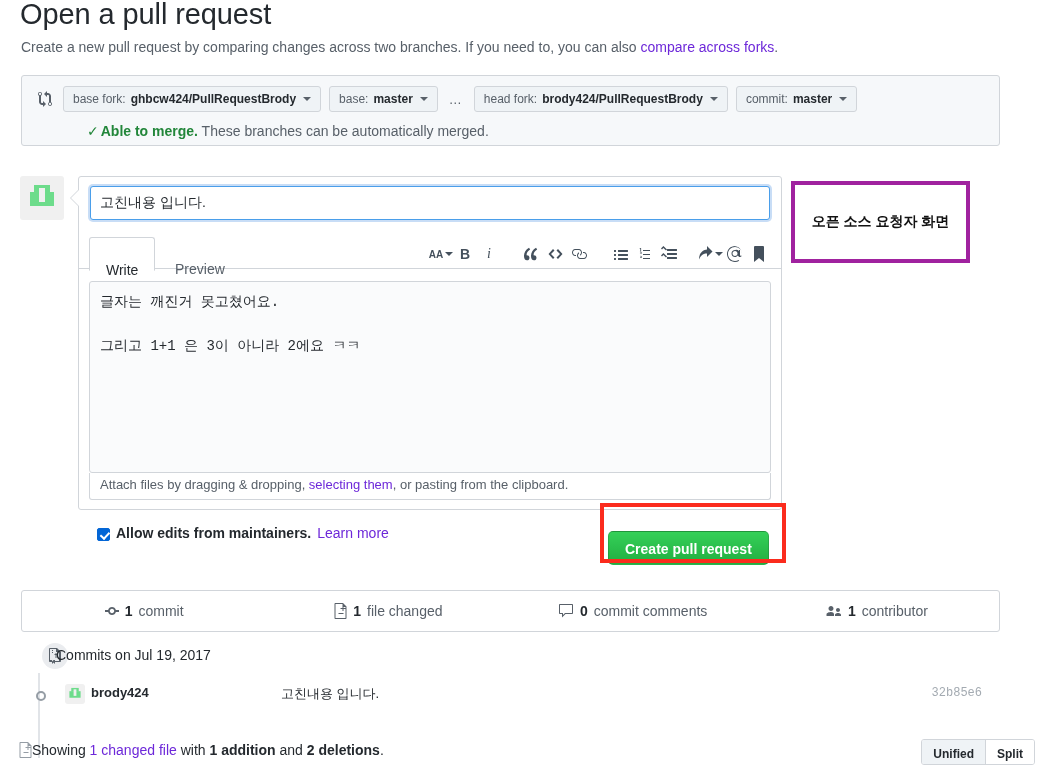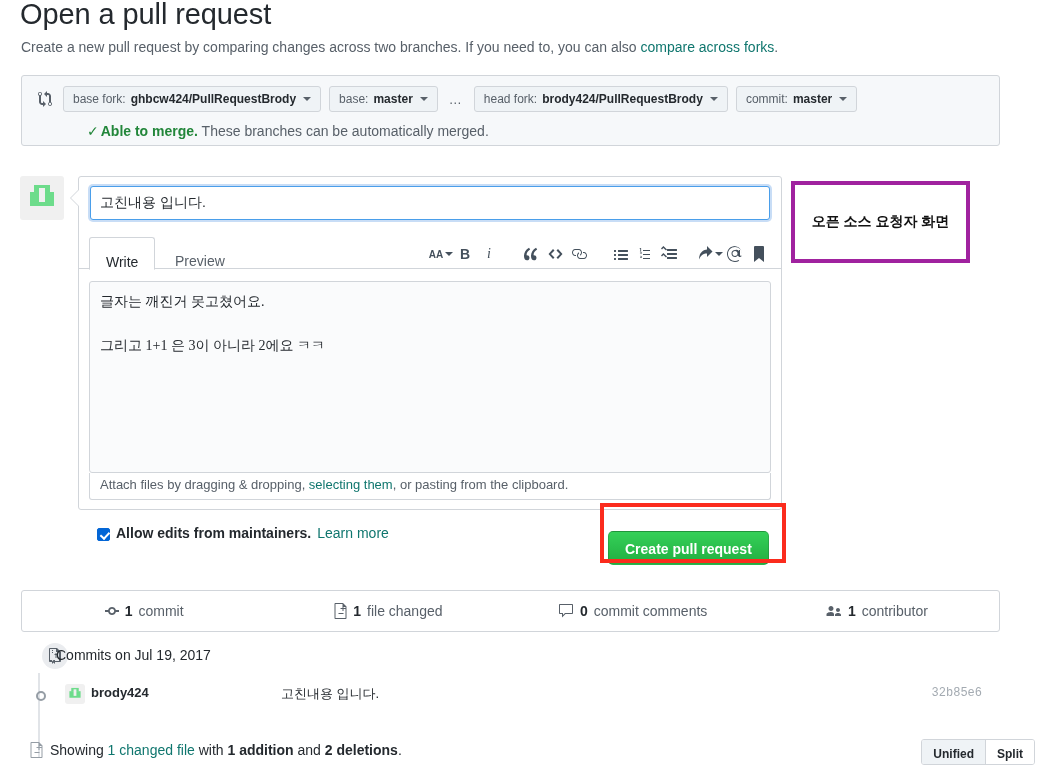--- a/index.html
+++ b/index.html
@@ -16,21 +16,21 @@
   
   .pg-title {
     position: absolute; left: 20px; top: -2px;
     font-size: 29px; font-weight: 400; color: #24292e;
     letter-spacing: -0.1px;
   }
   .pg-sub {
     position: absolute; left: 21px; top: 39px;
     font-size: 14px; color: #586069;
   }
-  .lnk { color: #0f766e; text-decoration: none; }
+  .lnk { color: #6d28d9; text-decoration: none; }
 
   
   .compare-box {
     position: absolute; left: 21px; top: 75px;
     width: 979px; height: 71px;
     background: #f6f8fa;
     border: 1px solid #d1d5da;
     border-radius: 3px;
   }
   .compare-row {
@@ -101,21 +101,21 @@
     background: #fff;
   }
   .tabs {
     position: absolute; left: 0; top: 54px;
     width: 702px; height: 38px;
     border-bottom: 1px solid #d1d5da;
   }
   .tab {
     position: absolute; top: 6px;
     height: 33px; line-height: 32px;
-    padding: 8px 16px;
+    padding: 16px 16px;
     font-size: 14px; color: #586069;
     cursor: pointer;
   }
   .tab.active {
     left: 10px;
     background: #fff;
     border: 1px solid #d1d5da;
     border-bottom: 1px solid #fff;
     border-radius: 3px 3px 0 0;
     color: #24292e;
@@ -137,21 +137,21 @@
   .body-area {
     position: absolute; left: 10px; top: 104px;
     width: 682px; height: 192px;
     background: #fafbfc;
     border: 1px solid #d1d5da;
     border-radius: 3px;
     padding: 9px 10px;
     font-size: 14px; line-height: 22px;
     color: #24292e;
     resize: none; outline: none;
-    font-family: Liberation Serif, serif;
+    font-family: Liberation Mono, monospace;
     white-space: pre-wrap;
     overflow: hidden;
   }
   .body-area::after {
     content:""; position:absolute; right:1px; bottom:1px;
     width:12px; height:12px;
     background:
       linear-gradient(135deg, transparent 45%, #c6cbd1 45%, #c6cbd1 55%, transparent 55%),
       linear-gradient(135deg, transparent 70%, #c6cbd1 70%, #c6cbd1 80%, transparent 80%);
   }
@@ -276,23 +276,23 @@
     font-size: 13px; color: #24292e;
   }
   .commit-sha {
     position: absolute; right: 18px; top: 43px;
     font-size: 12px; color: #a3aab1;
     font-family: "Liberation Mono", "DejaVu Sans Mono", monospace;
   }
 
   
   .showing {
-    position: absolute; left: 30px; top: 742px;
+    position: absolute; left: 19px; top: 742px;
     font-size: 14px; color: #24292e;
-    display: flex; align-items: center; gap: 7px;
+    display: flex; align-items: center; 
   }
   .showing b { font-weight: 600; }
   .diff-toggle {
     position: absolute; right: 19px; top: 739px;
     display: flex;
     border: 1px solid #d1d5da; border-radius: 3px;
     overflow: hidden; height: 26px;
   }
   .dt-btn {
     padding: 2px 11px; height: 24px; line-height: 24px;

